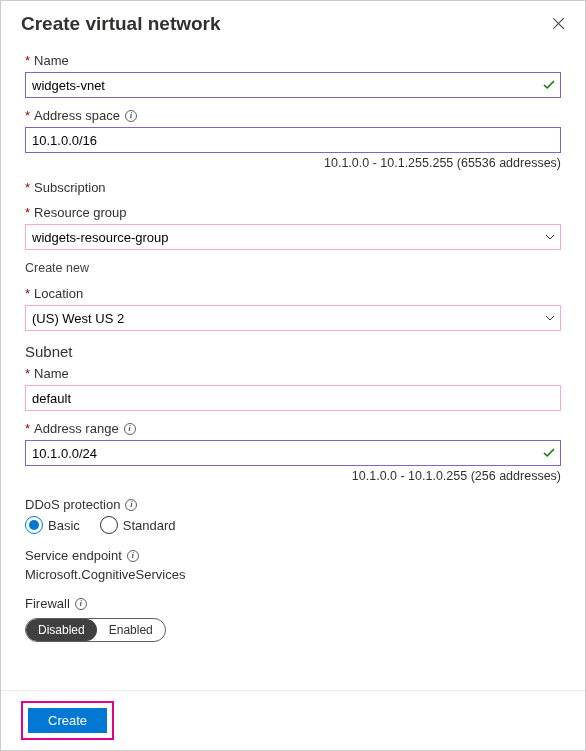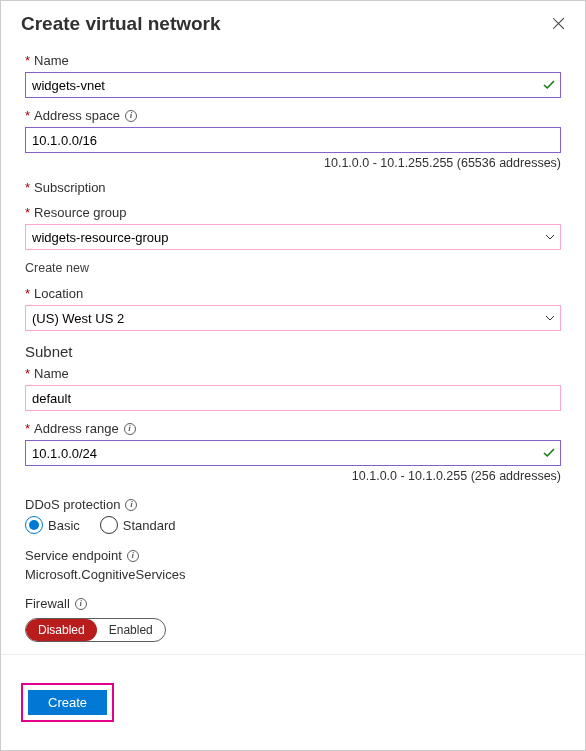--- a/index.html
+++ b/index.html
@@ -30,23 +30,23 @@
   .plain-label { font-size:13px; color:#323130; margin-bottom:4px; display:flex; align-items:center;}
   .radio-row { display:flex; gap:20px; align-items:center; margin-top:3px;}
   .radio { display:inline-flex; align-items:center; gap:5px; cursor:pointer;}
   .radio-circle { width:18px; height:18px; border-radius:50%; border:1px solid #323130; display:flex; align-items:center; justify-content:center;}
   .radio-circle.selected { border-color:#0078d4; }
   .radio-dot { width:10px; height:10px; border-radius:50%; background:#0078d4; }
   .radio-label { font-size:13px; }
   .service-value { font-size:13px; color:#323130; margin-top:2px; }
   .pill-toggle { display:inline-flex; border:1px solid #605e5c; border-radius:20px; height:24px; overflow:hidden; margin-top:3px;}
   .pill-opt { padding: 0 12px; font-size:12px; display:flex; align-items:center; cursor:pointer; }
-  .pill-opt.active { background:#b91c1c; color:#fff; border-radius:18px;}
+  .pill-opt.active { background:#404040; color:#fff; border-radius:18px;}
   .pill-opt.inactive { color:#323130; }
-  .footer { position:absolute; left:0; bottom:0; width:100%; border-top:1px solid #edebe9; padding:28px 20px; }
+  .footer { position:absolute; left:0; bottom:0; width:100%; border-top:1px solid #edebe9; padding:10px 20px; }
   .highlight-box { border:2px solid #e3008c; display:inline-block; padding:5px; }
   .create-btn { background:#0078d4; color:#fff; border:none; font-size:13px; padding: 5px 20px; cursor:pointer; }
   .gap-md { margin-top:14px; }
 </style>
 </head>
 <body>
 
 <div class="header">
   <h1>Create virtual network</h1>
   <div class="close-x"></div>

